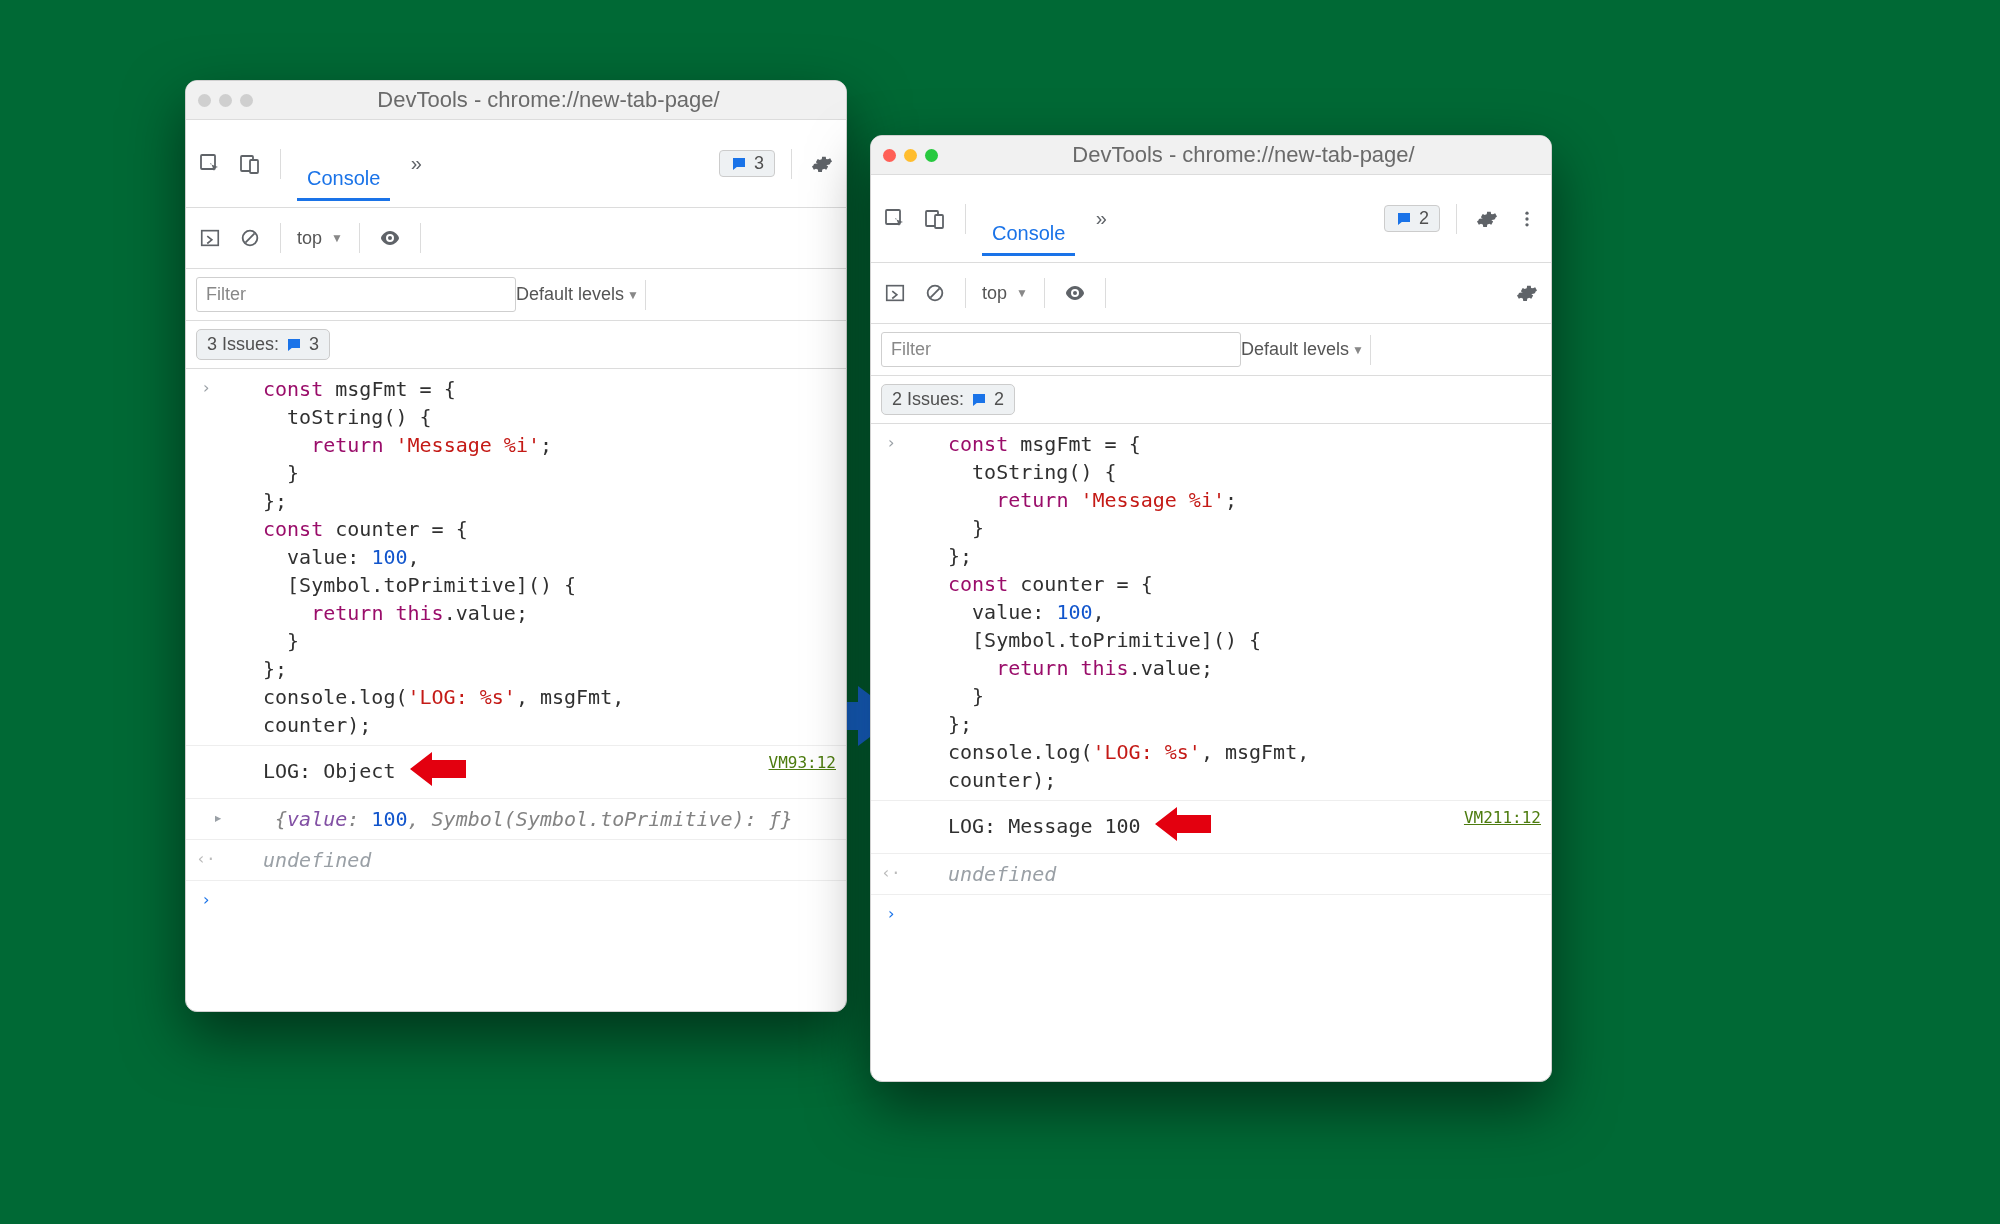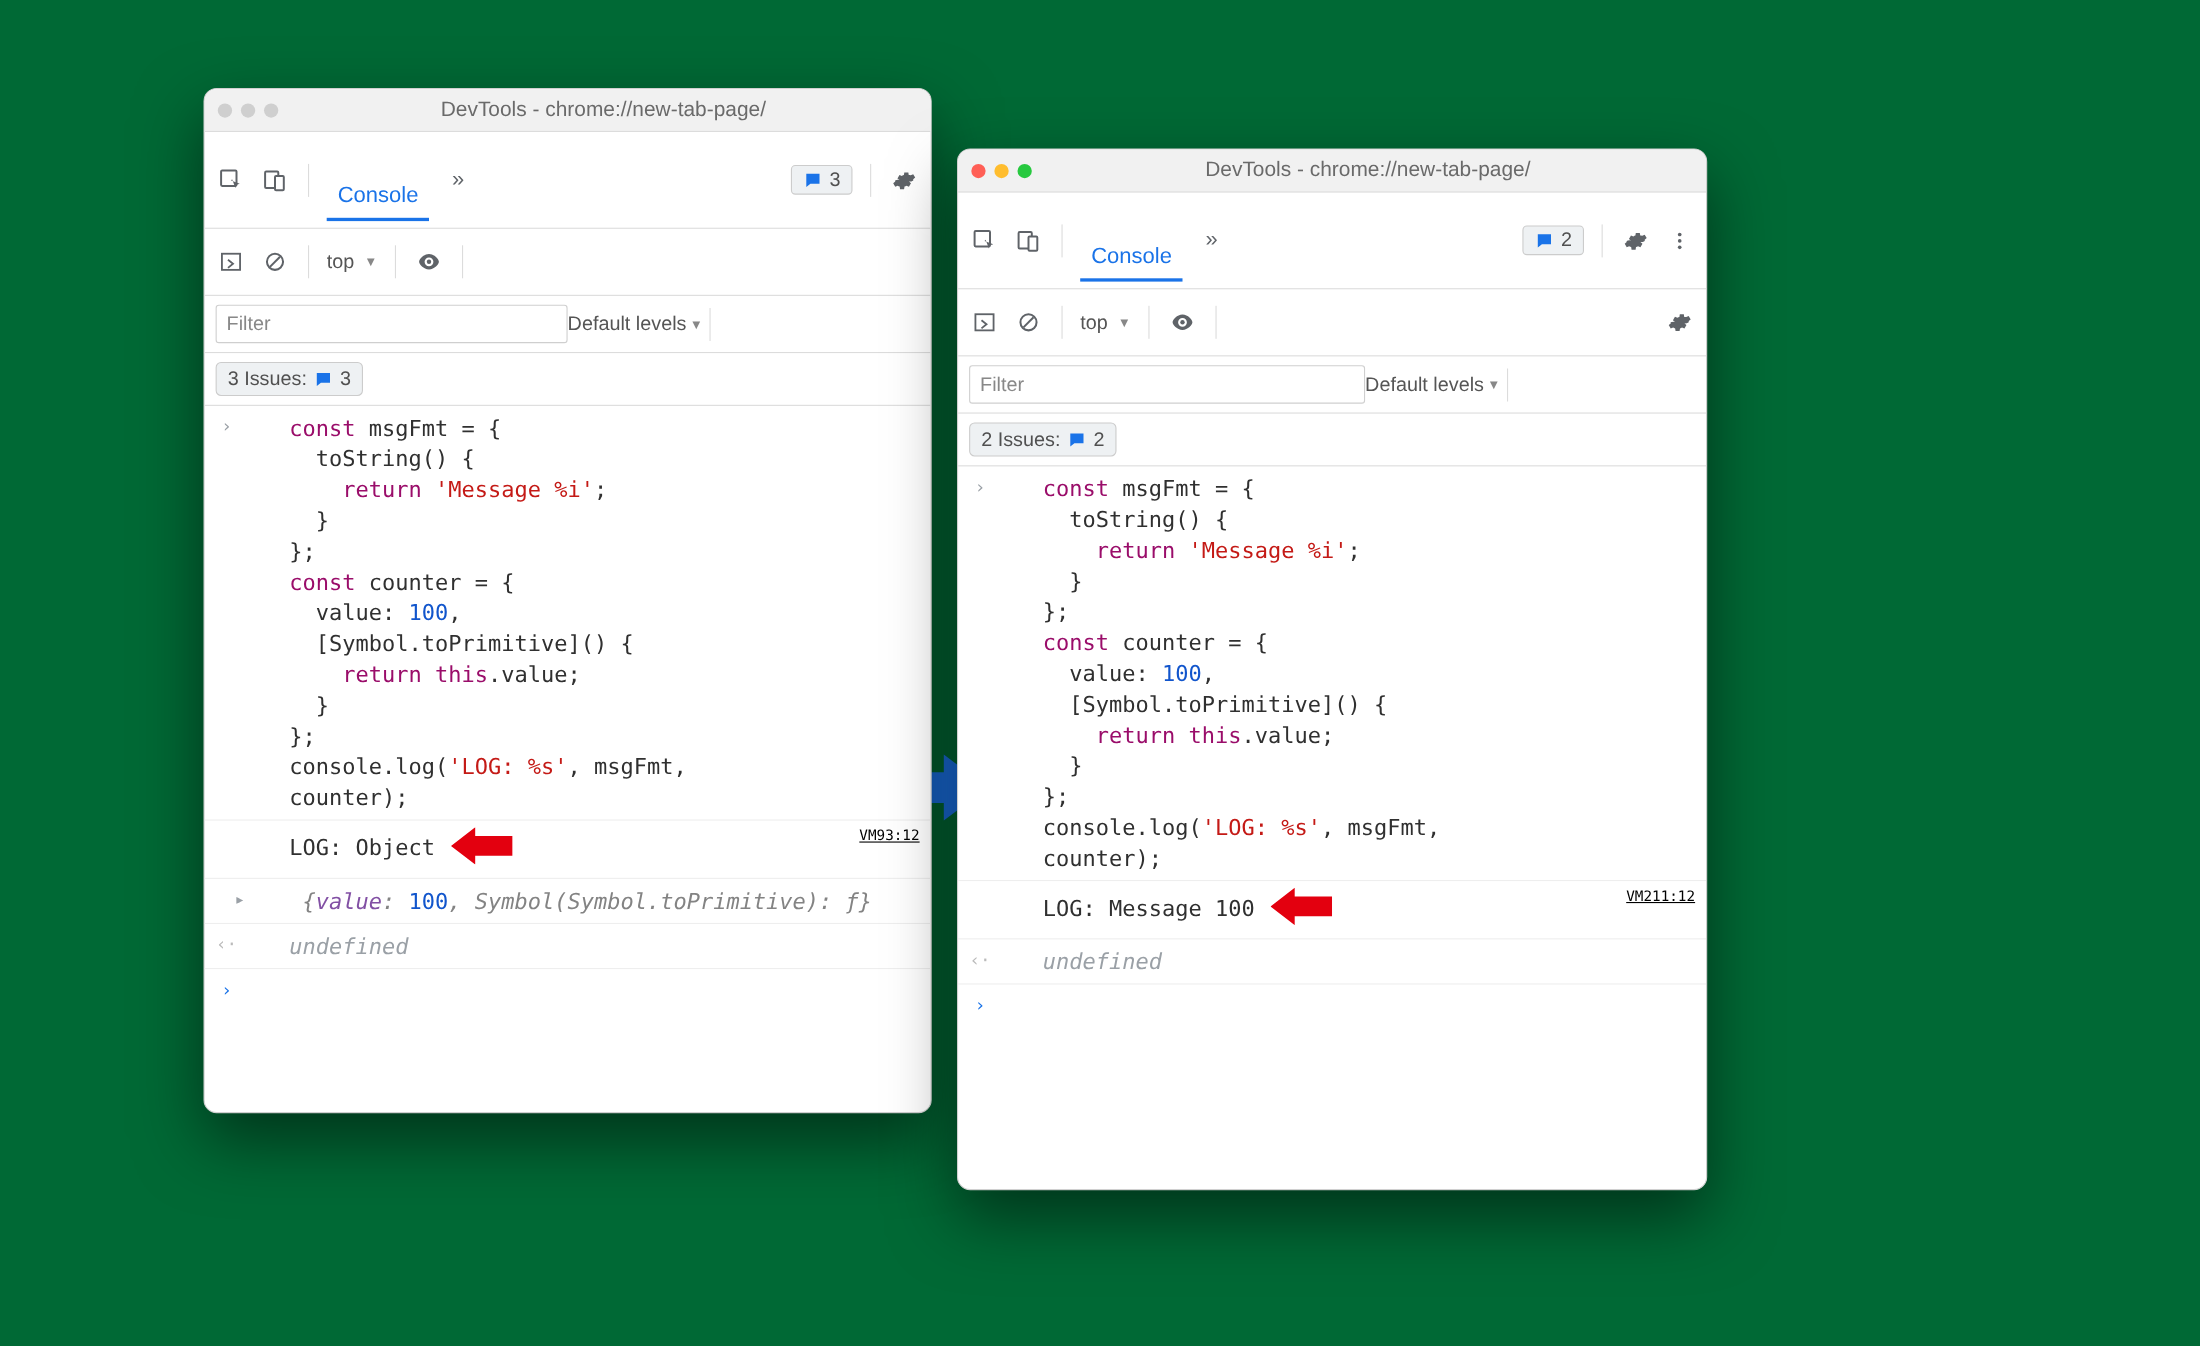--- a/index.html
+++ b/index.html
@@ -30,21 +30,21 @@
     height:38px;
     background:#f1f1f1;
     border-bottom:1px solid #dcdcdc;
     padding:0 12px;
     gap:10px;
   }
   .tlights { display:flex; gap:8px; }
   .dot { width:13px; height:13px; border-radius:50%; }
   .dot.g1{background:#cfcfcf;} .dot.g2{background:#cfcfcf;} .dot.g3{background:#cfcfcf;}
   .dot.r{background:#ff5f56;} .dot.y{background:#ffbd2e;} .dot.gr{background:#27c93f;}
-  .title { flex:1; text-align:center; font-size:19px; color:#6a6a6a; font-weight:500; }
+  .title { flex:1; text-align:center; font-size:22px; color:#6a6a6a; font-weight:500; }
 
   .toolbar, .rowbar {
     display:flex; align-items:center;
     padding:6px 10px;
     border-bottom:1px solid #dcdcdc;
     gap:12px;
     min-height:48px;
   }
   .tab {
     font-size:20px; color:#555; padding:8px 10px;
@@ -80,21 +80,21 @@
     background:#eef1f3; border:1px solid #ccc; border-radius:5px;
     padding:4px 10px; font-size:18px; color:#505050; }
   .issues-pill .bubble { color:#1a73e8; }
 
   .consolearea { font-family: Menlo, Consolas, monospace; font-size:20px; line-height:1.4; }
   .row { display:flex; align-items:flex-start; border-bottom:1px solid #eee; padding:6px 10px; gap:8px; }
   .row:last-child{border-bottom:none;}
   .gut { flex:0 0 20px; color:#9aa0a6; font-size:16px; padding-top:2px; text-align:center;}
   .content { flex:1; white-space:pre; color:#303030;margin-left:39px; }
   .dim { color:#9aa0a6; font-style:italic; }
-  .srclink { color:#000000; text-decoration:underline; font-family:Menlo,monospace; font-size:13px;}
+  .srclink { color:#4d7c0f; text-decoration:underline; font-family:Menlo,monospace; font-size:16px;}
   .obj { color:#838383; font-style:italic; }
   .num { color:#1155cc; }
   .kw  { color:#9a0d6a; }
   .str { color:#c41a16; }
   .prop{ color:#8250a4; }
   .right { margin-left:auto; }
 
   .arrowBlue {
     position:absolute; left:820px; top:684px;
   }

